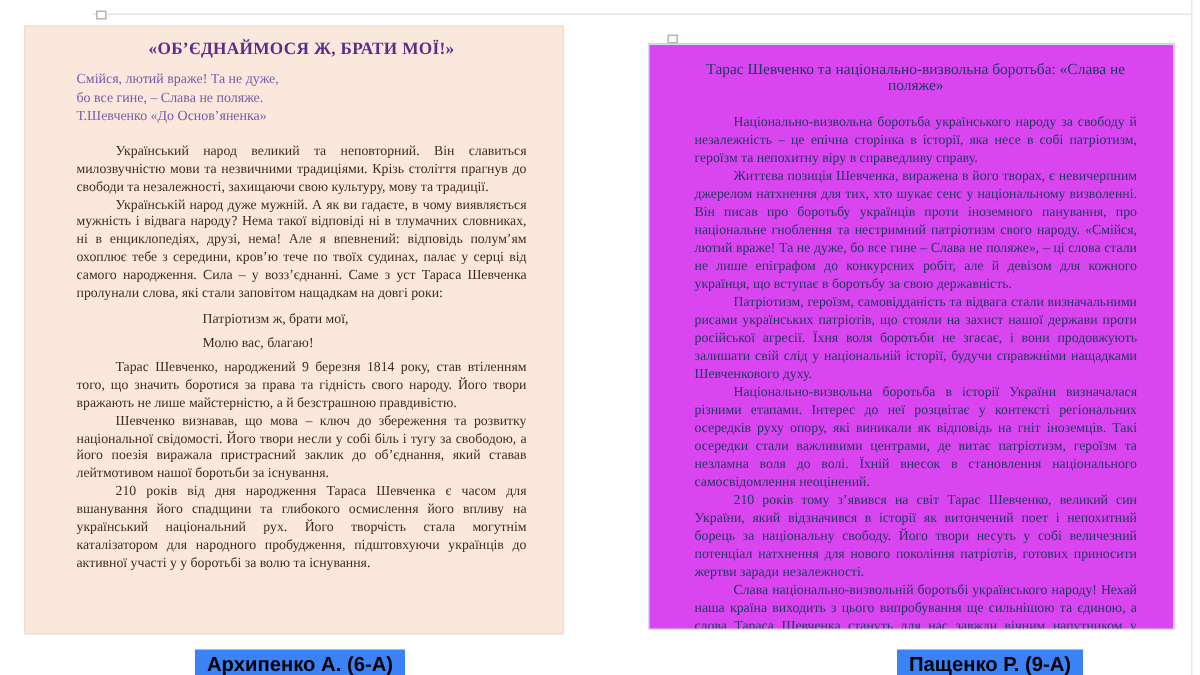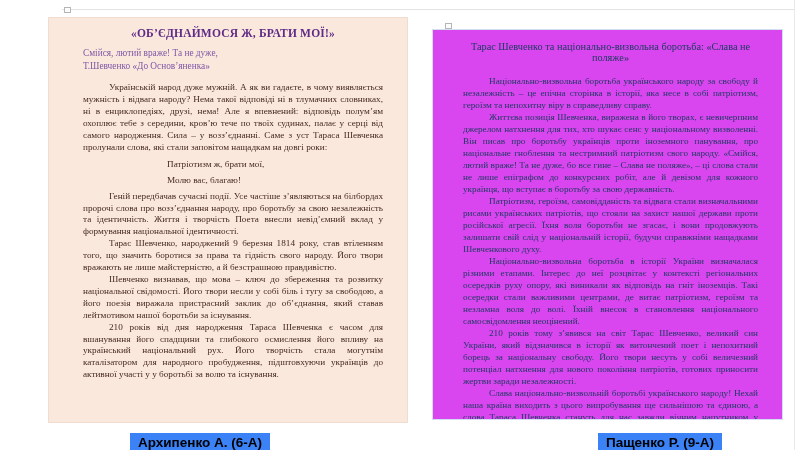--- a/index.html
+++ b/index.html
@@ -12,21 +12,21 @@
 
   
   .bound-line { position:absolute; left:62px; top:9px; width:733px; height:0; border-top:1px solid #e4e4e4; }
   .edge-line  { position:absolute; left:794px; top:0; width:1px; height:450px; background:#e9e9e9; }
   .handle { position:absolute; width:7px; height:6px; background:#fcfcfc; border:1px solid #b5b5b5; box-sizing:border-box; }
   .handle.h-left  { left:64px;  top:7px; }
   .handle.h-right { left:445px; top:23px; }
 
   .page { position:absolute; box-sizing:border-box; overflow:hidden; }
   .page.left {
-    left:48px; top:17px; width:360px; height:406px;
+    left:16px; top:17px; width:360px; height:406px;
     background:#fbe8dc; border:1px solid #f2dccd;
     padding:7px 24px 6px 34px;
   }
   .page.right {
     left:432px; top:29px; width:351px; height:391px;
     background:#d946ef; border:1px solid #d1dfee;
     padding:7px 24px 6px 30px;
     color:#1f3a63;
   }
 
@@ -70,28 +70,29 @@
 
 <div class="bound-line"></div>
 <div class="edge-line"></div>
 <div class="handle h-left"></div>
 <div class="handle h-right"></div>
 
 <div class="page left">
   <h1 class="left-title">«ОБ’ЄДНАЙМОСЯ Ж, БРАТИ МОЇ!»</h1>
   <div class="epigraph">
     <div>Смійся, лютий враже! Та не дуже,</div>
+    <div>бо все гине, – Слава не поляже.</div>
     <div>Т.Шевченко «До Основ’яненка»</div>
   </div>
+  <p>Український народ великий та неповторний. Він славиться милозвучністю мови та незвичними традиціями. Крізь століття прагнув до свободи та незалежності, захищаючи свою культуру, мову та традиції.</p>
   <p>Українській народ дуже мужній. А як ви гадаєте, в чому виявляється мужність і відвага народу? Нема такої відповіді ні в тлумачних словниках, ні в енциклопедіях, друзі, нема! Але я впевнений: відповідь полум’ям охоплює тебе з середини, кров’ю тече по твоїх судинах, палає у серці від самого народження. Сила – у возз’єднанні. Саме з уст Тараса Шевченка пролунали слова, які стали заповітом нащадкам на довгі роки:</p>
   <div class="quote">
     <div>Патріотизм ж, брати мої,</div>
     <div>Молю вас, благаю!</div>
   </div>
-  <p>Геній передбачав сучасні події. Усе частіше з’являються на білбордах пророчі слова про возз’єднання народу, про боротьбу за свою незалежність та ідентичність. Життя і творчість Поета внесли невід’ємний вклад у формування національної ідентичності.</p>
   <p>Тарас Шевченко, народжений 9 березня 1814 року, став втіленням того, що значить боротися за права та гідність свого народу. Його твори вражають не лише майстерністю, а й безстрашною правдивістю.</p>
   <p>Шевченко визнавав, що мова – ключ до збереження та розвитку національної свідомості. Його твори несли у собі біль і тугу за свободою, а його поезія виражала пристрасний заклик до об’єднання, який ставав лейтмотивом нашої боротьби за існування.</p>
   <p>210 років від дня народження Тараса Шевченка є часом для вшанування його спадщини та глибокого осмислення його впливу на український національний рух. Його творчість стала могутнім каталізатором для народного пробудження, підштовхуючи українців до активної участі у у боротьбі за волю та існування.</p>
 </div>
 
 <div class="page right">
   <h1 class="right-title">Тарас Шевченко та національно-визвольна боротьба: «Слава не поляже»</h1>
   <p>Національно-визвольна боротьба українського народу за свободу й незалежність – це епічна сторінка в історії, яка несе в собі патріотизм, героїзм та непохитну віру в справедливу справу.</p>
   <p>Життєва позиція Шевченка, виражена в його творах, є невичерпним джерелом натхнення для тих, хто шукає сенс у національному визволенні. Він писав про боротьбу українців проти іноземного панування, про національне гноблення та нестримний патріотизм свого народу. «Смійся, лютий враже! Та не дуже, бо все гине – Слава не поляже», – ці слова стали не лише епіграфом до конкурсних робіт, але й девізом для кожного українця, що вступає в боротьбу за свою державність.</p>
   <p>Патріотизм, героїзм, самовідданість та відвага стали визначальними рисами українських патріотів, що стояли на захист нашої держави проти російської агресії. Їхня воля боротьби не згасає, і вони продовжують залишати свій слід у національній історії, будучи справжніми нащадками Шевченкового духу.</p>

